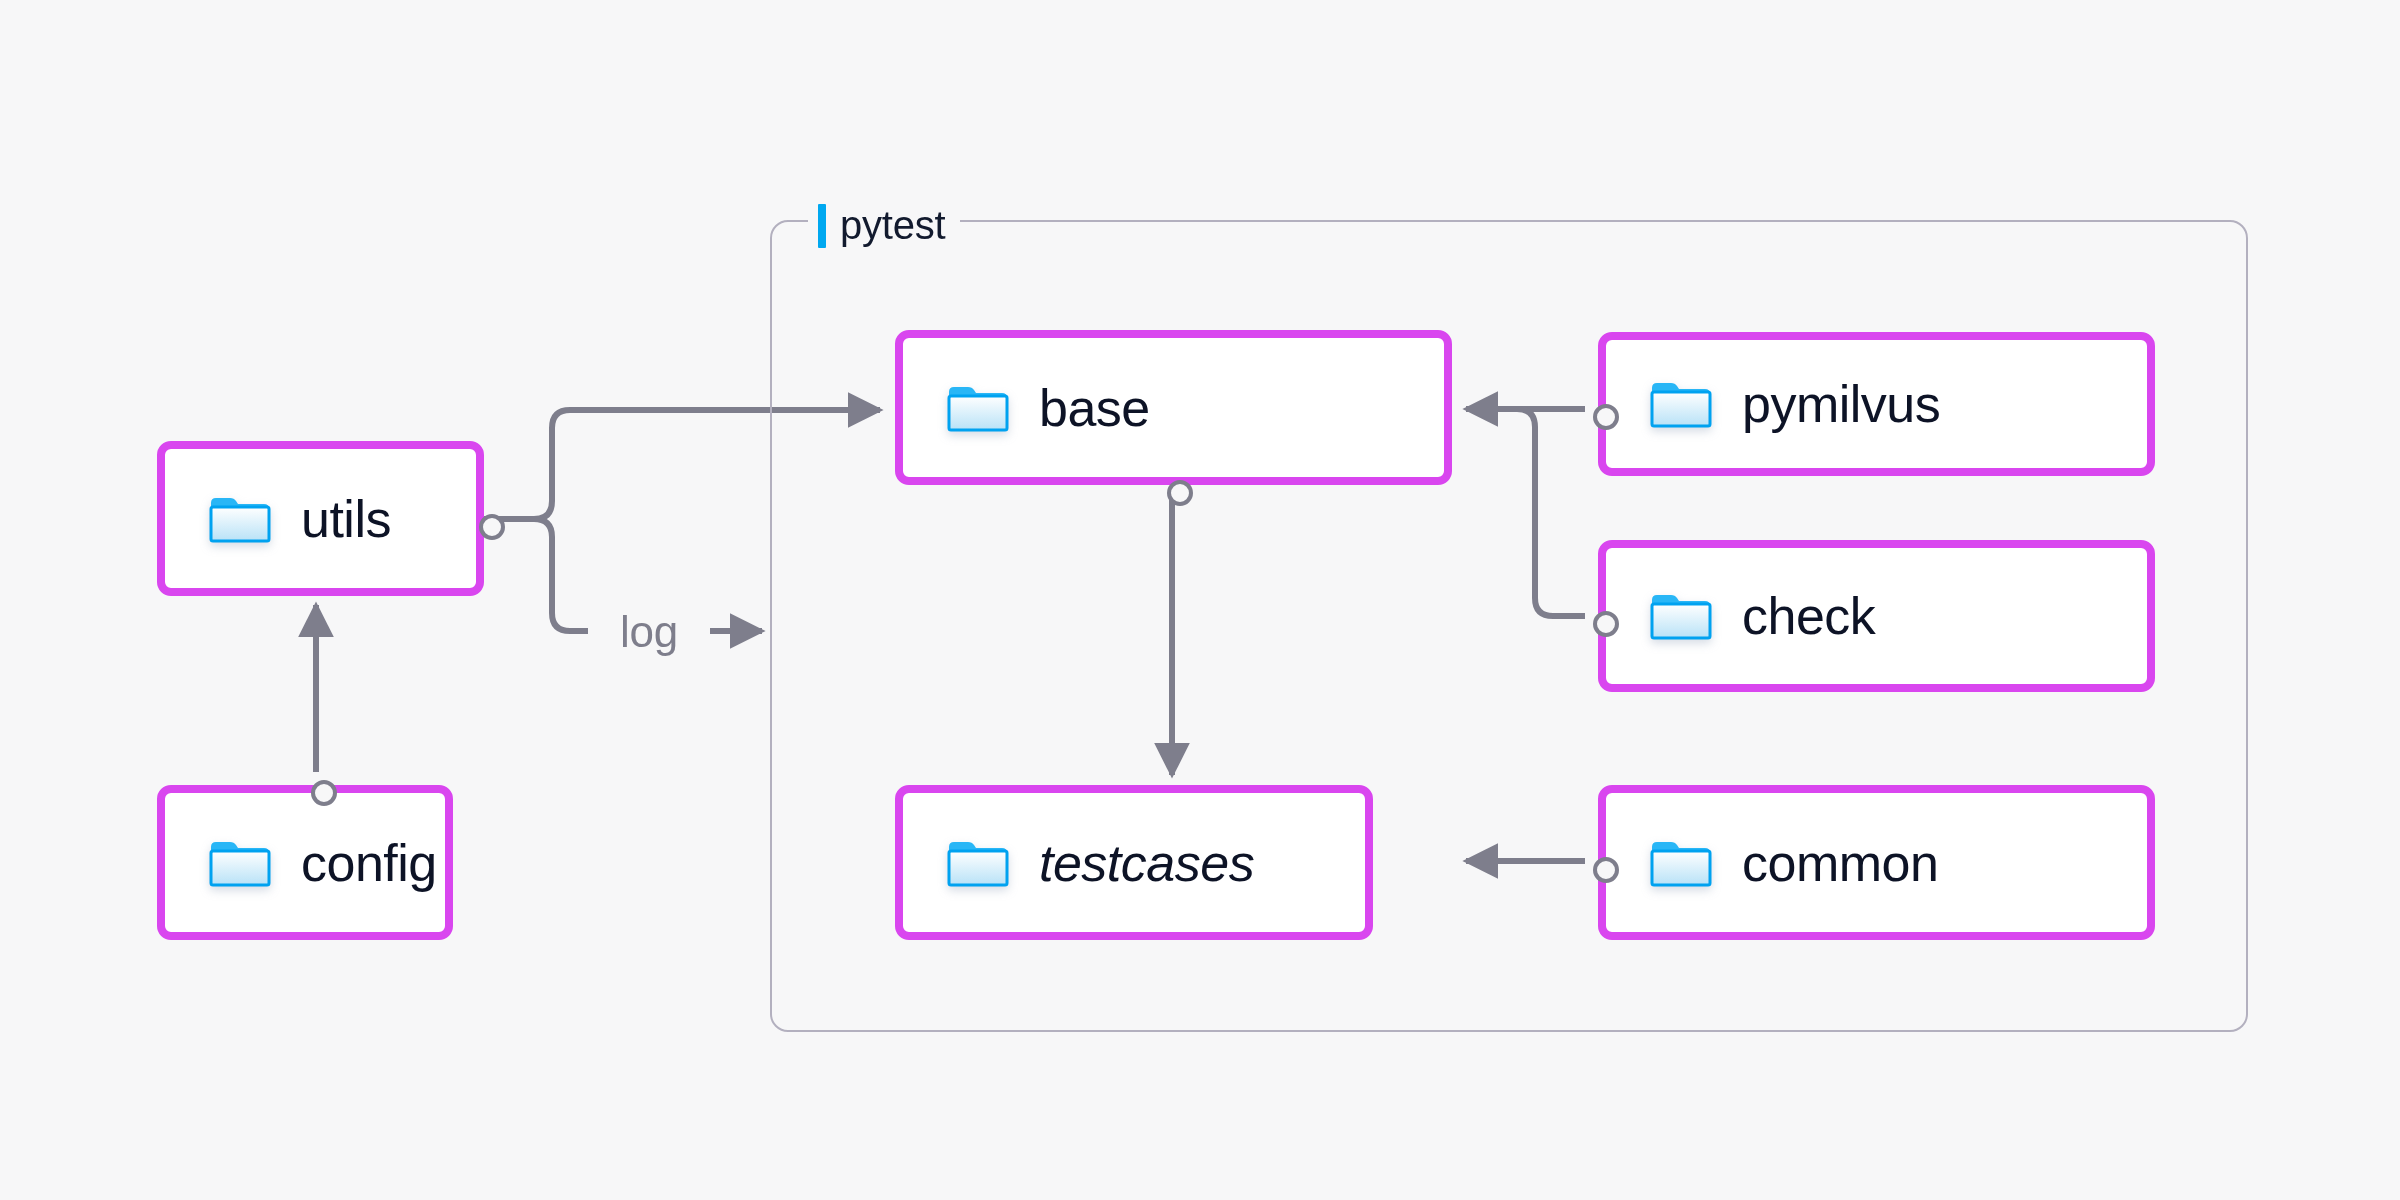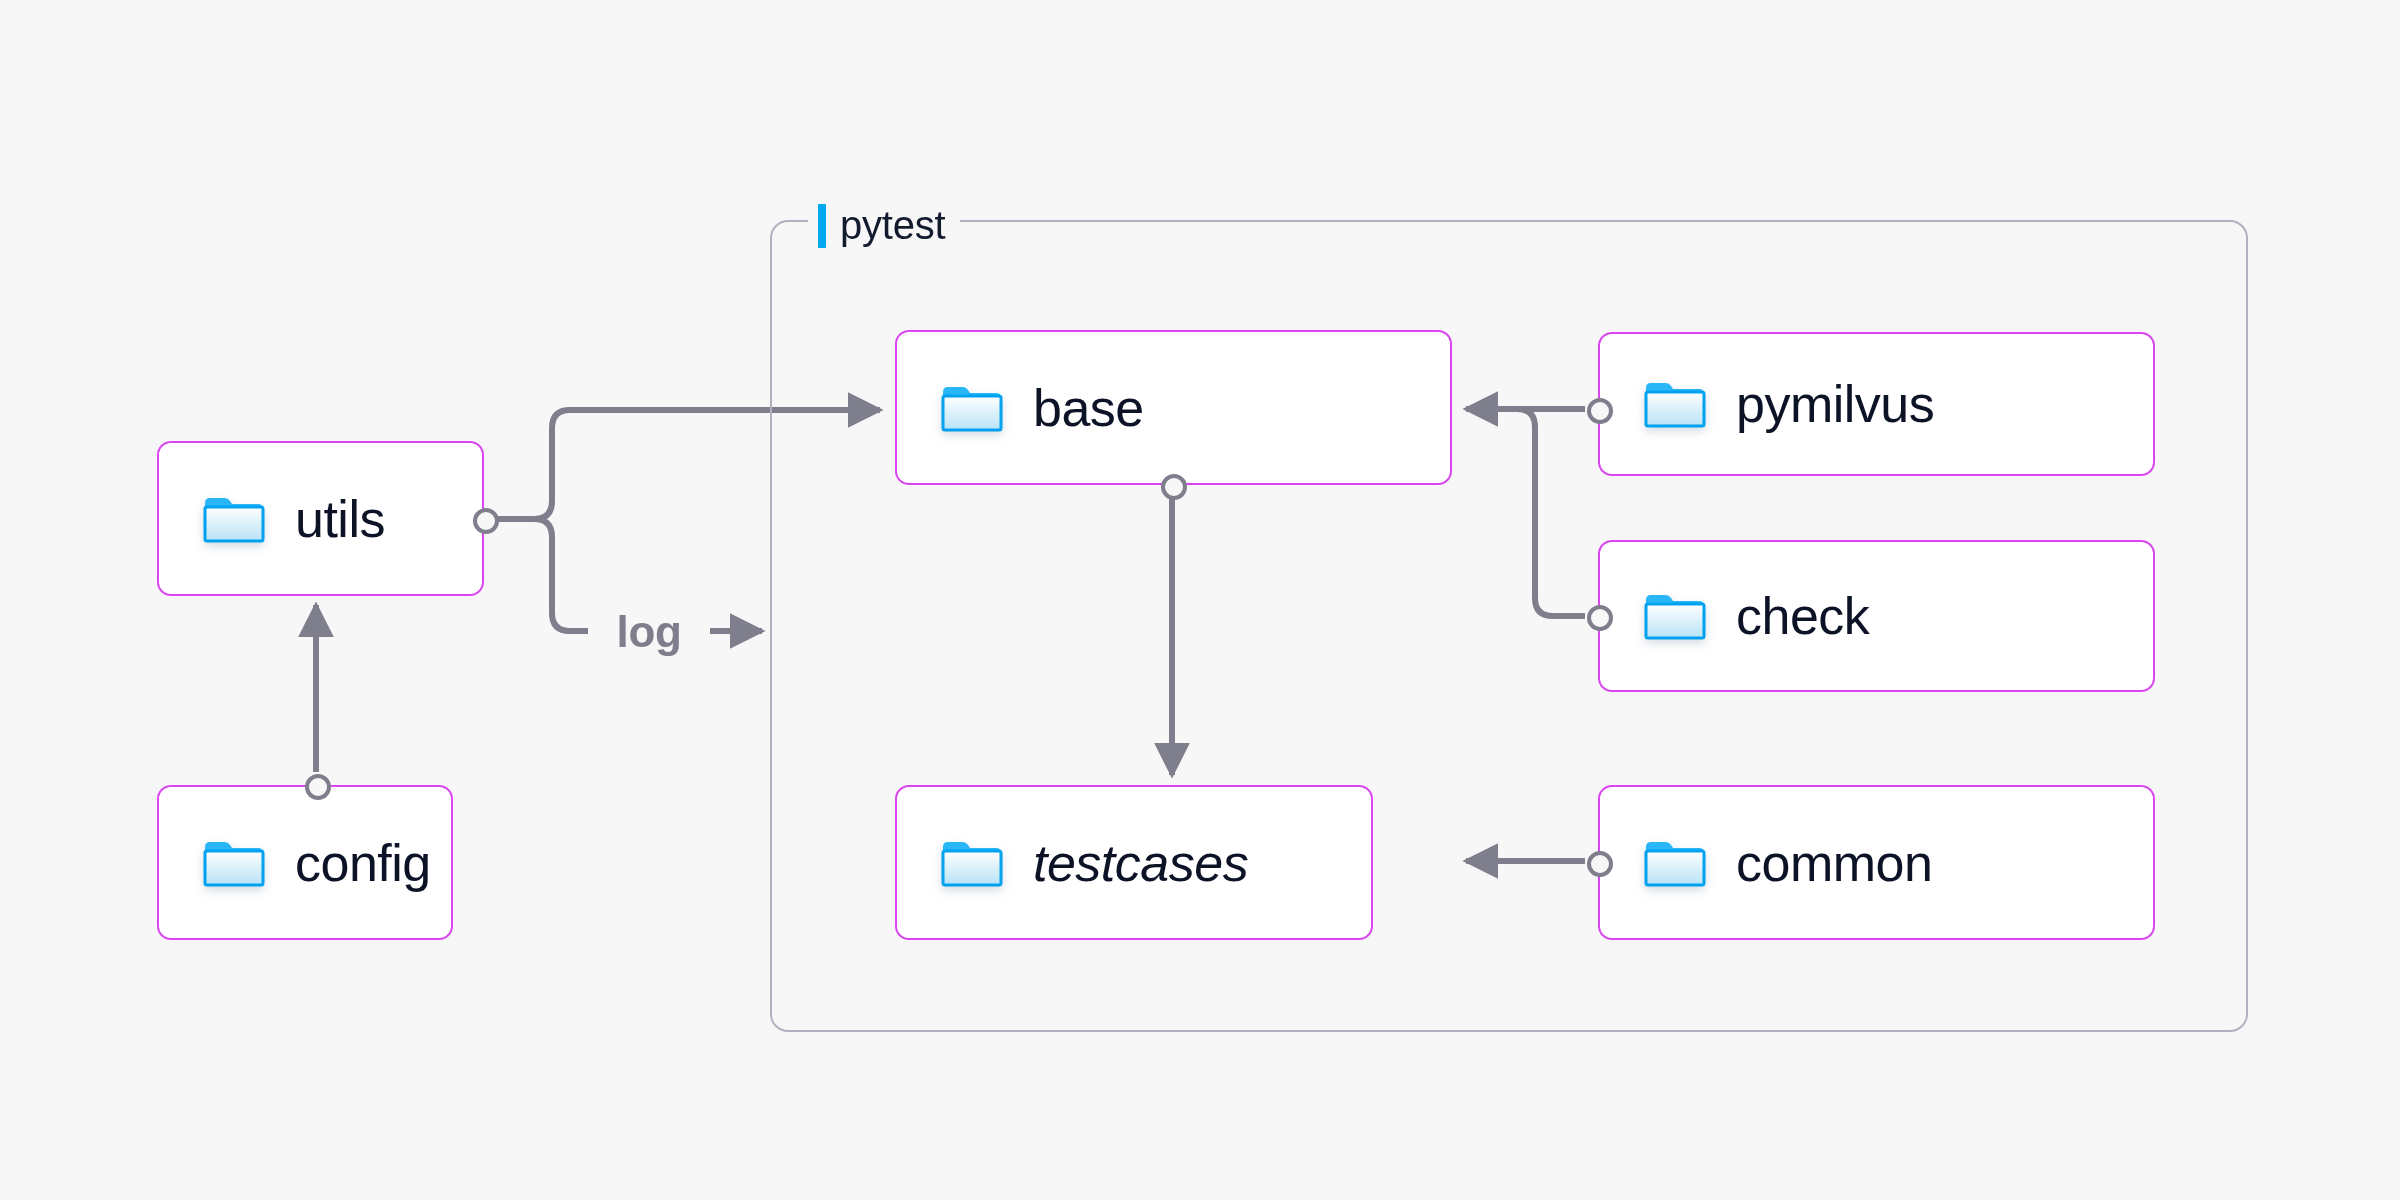--- a/index.html
+++ b/index.html
@@ -56,21 +56,21 @@
     font-size: 40px;
     color: #121a2e;
     letter-spacing: -0.2px;
     white-space: nowrap;
   }
   
   .node {
     position: absolute;
     box-sizing: border-box;
     background: #ffffff;
-    border: 2px solid #d946ef;
+    border: 8px solid #d946ef;
     border-radius: 14px;
     display: flex;
     align-items: center;
     padding-left: 44px;
     gap: 30px;
   }
   .node-label {
     font-size: 52px;
     color: #0d1326;
     letter-spacing: -0.5px;
@@ -99,21 +99,20 @@
   
   .edge-label {
     position: absolute;
     transform: translate(-50%, -50%);
     font-size: 44px;
     color: #7e7e8c;
     background: #f7f7f8;
     padding: 0 12px;
     white-space: nowrap;
     letter-spacing: -0.3px;
-    font-weight: bold;
   }
 </style>
 </head>
 <body>
 
 <div id="canvas">
 
   <svg id="edges" viewBox="0 0 2400 1200" width="2400" height="1200">
     <defs>
       <marker id="arrow" viewBox="0 0 10 10" refX="9" refY="5" markerWidth="6" markerHeight="6" orient="auto-start-reverse">

